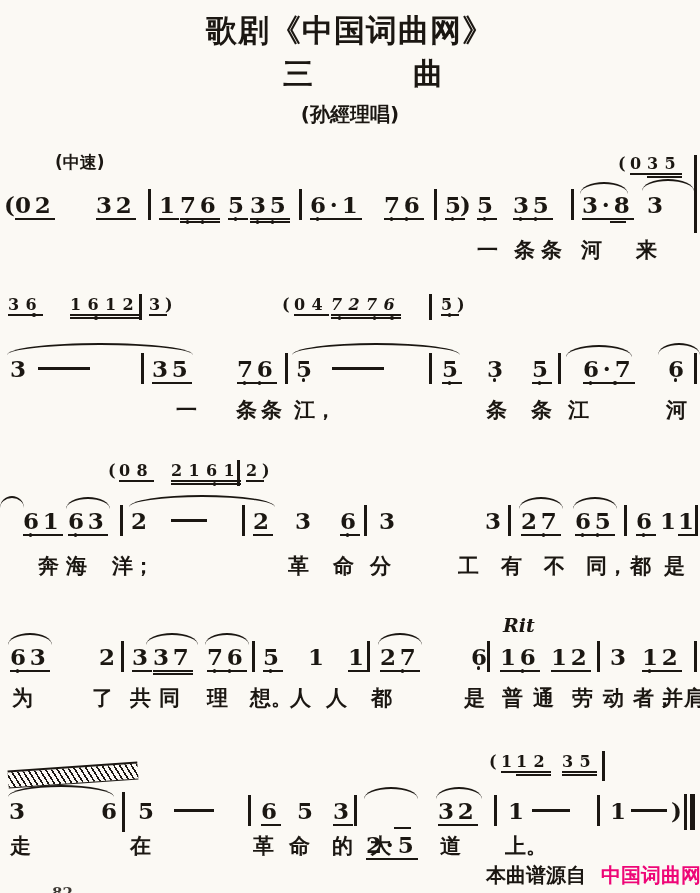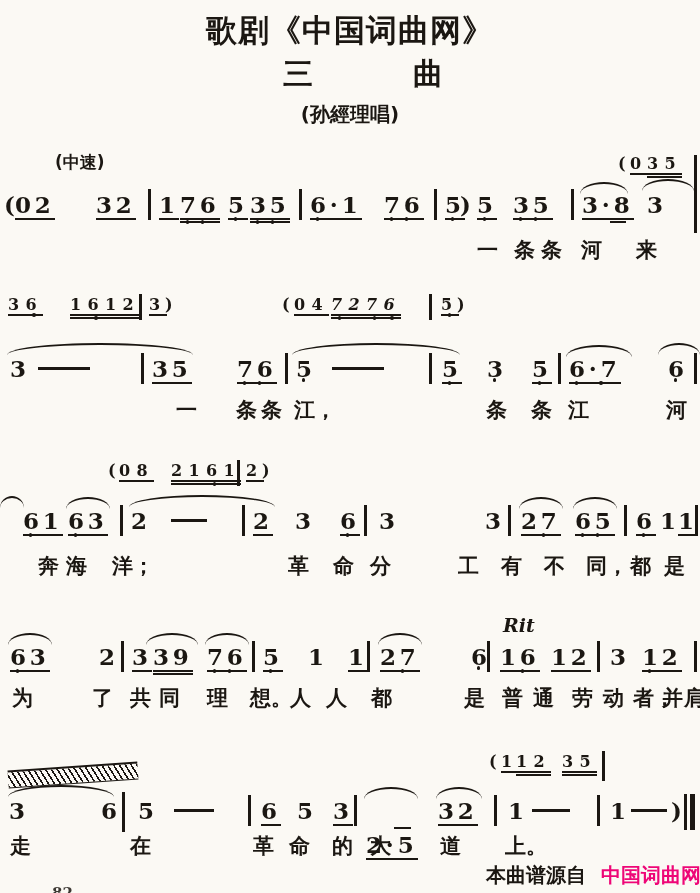--- a/index.html
+++ b/index.html
@@ -171,21 +171,21 @@
       <div class="tok" style="left: 487px; top: 356px;">
         <span class="txt">3</span>
         <span class="dots"><b class="d">3</b></span>
       </div>
       <div class="tok" style="left: 532px; top: 356px;">
         <span class="txt">5</span>
         <i class="ul"></i>
         <span class="dots"><b class="d">5</b></span>
       </div>
       <div class="bar" style="left: 558px; top: 353px; width: 2.5px; height: 31px;"></div>
-      <div class="tok" style="left: 569px; top: 356px;">
+      <div class="tok" style="left: 583px; top: 356px;">
         <span class="txt">6·7</span>
         <i class="ul"></i>
         <span class="dots"><b class="d">6</b><b>·</b><b class="d">7</b></span>
       </div>
       <div class="tok" style="left: 668px; top: 356px;">
         <span class="txt">6</span>
         <span class="dots"><b class="d">6</b></span>
       </div>
       <div class="bar" style="left: 694px; top: 353px; width: 2.5px; height: 31px;"></div>
       <div class="tok small" style="left: 8px; top: 296px;">
@@ -346,21 +346,21 @@
       </div>
       <div class="tok" style="left: 99px; top: 644px;">
         <span class="txt">2</span>
       </div>
       <div class="bar" style="left: 121px; top: 641px; width: 2.5px; height: 31px;"></div>
       <div class="tok" style="left: 132px; top: 644px;">
         <span class="txt">3</span>
         <i class="ul"></i>
       </div>
       <div class="tok" style="left: 153px; top: 644px;">
-        <span class="txt">39</span>
+        <span class="txt">37</span>
         <i class="ul"></i>
         <i class="ul"></i>
       </div>
       <div class="tok" style="left: 207px; top: 644px;">
         <span class="txt">76</span>
         <i class="ul"></i>
         <span class="dots"><b class="d">7</b><b class="d">6</b></span>
       </div>
       <div class="bar" style="left: 252px; top: 641px; width: 2.5px; height: 31px;"></div>
       <div class="tok" style="left: 263px; top: 644px;">

